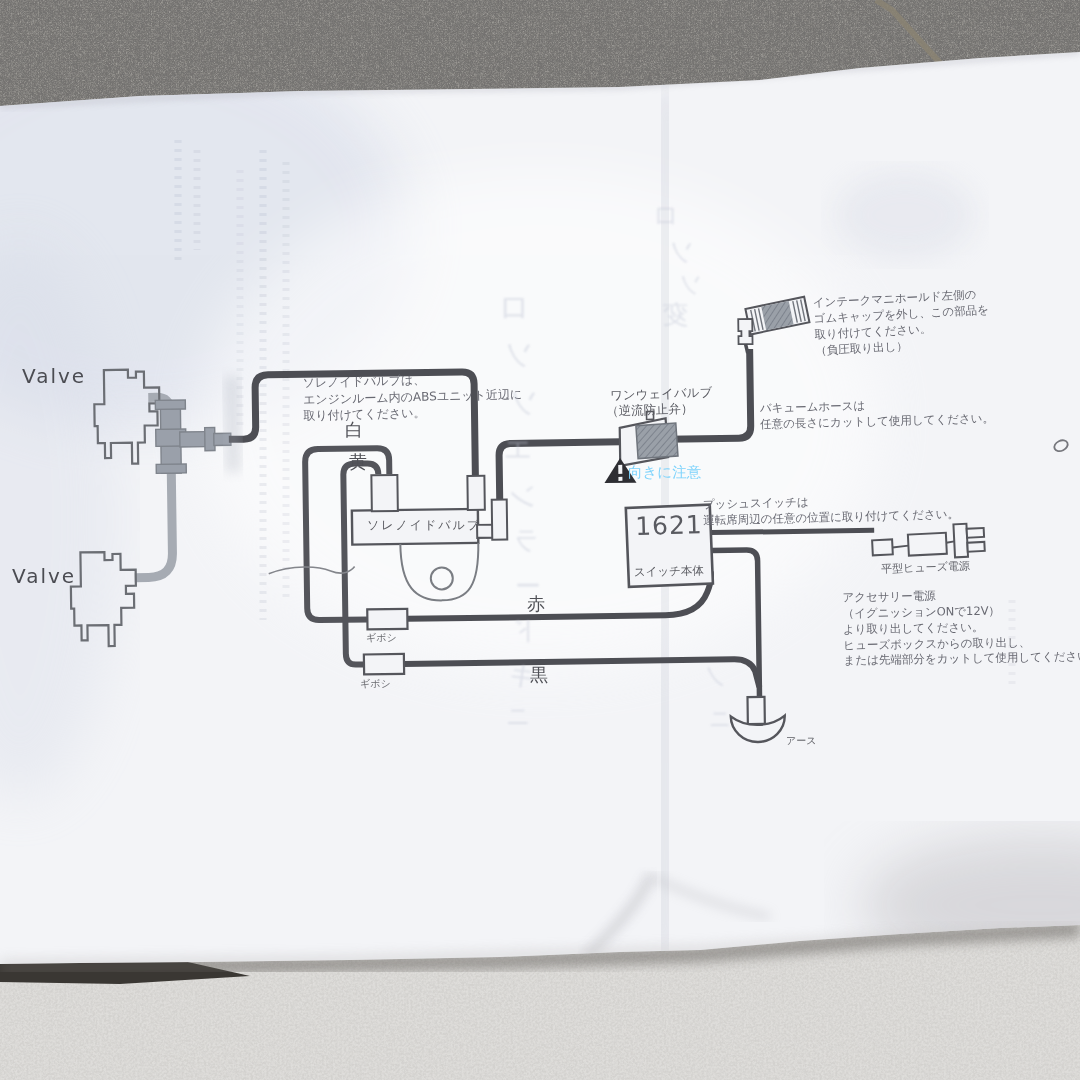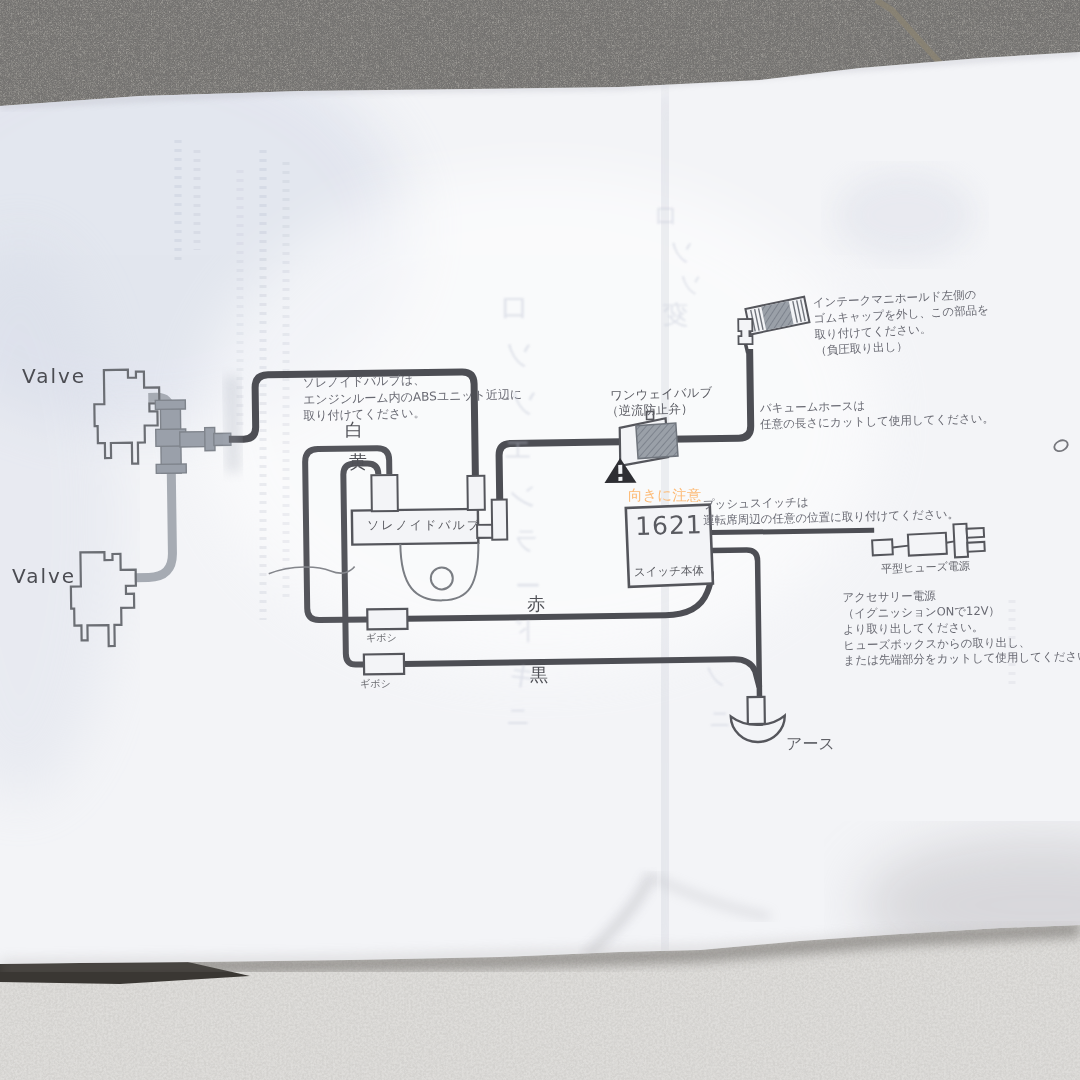--- a/index.html
+++ b/index.html
@@ -211,21 +211,21 @@
 
   <div class="lbl wirelbl" style="left:345px;top:418px;">白</div>
   <div class="lbl wirelbl" style="left:349px;top:450px;">黄</div>
   <div class="lbl wirelbl" style="left:527px;top:592px;">赤</div>
   <div class="lbl wirelbl" style="left:530px;top:663px;">黒</div>
 
   <div class="lbl" style="left:352px;top:517px;width:144px;text-align:center;font-size:12px;letter-spacing:2px;color:#5a5b61;">ソレノイドバルブ</div>
 
   <div class="lbl" style="left:610px;top:386px;font-size:12.5px;color:#5c5d64;transform:rotate(-2deg);">ワンウェイバルブ</div>
   <div class="lbl" style="left:606px;top:402px;font-size:12.5px;color:#5c5d64;transform:rotate(-2deg);">（逆流防止弁）</div>
-  <div class="lbl" style="left:628px;top:486px;font-size:14.5px;color:#fdba74;">向きに注意</div>
+  <div class="lbl" style="left:628px;top:463px;font-size:14.5px;color:#7dd3fc;">向きに注意</div>
 
   <div class="lbl note" style="left:814px;top:291px;transform:rotate(-3deg);">
     <div>インテークマニホールド左側の</div>
     <div>ゴムキャップを外し、この部品を</div>
     <div>取り付けてください。</div>
     <div>（負圧取り出し）</div>
   </div>
 
   <div class="lbl note" style="left:760px;top:398px;transform:rotate(-1.5deg);">
     <div>バキュームホースは</div>
@@ -246,21 +246,21 @@
   <div class="lbl" style="left:881px;top:560px;font-size:11px;color:#64656c;transform:rotate(-2deg);">平型ヒューズ電源</div>
 
   <div class="lbl note" style="left:843px;top:588px;transform:rotate(-1deg);">
     <div>アクセサリー電源</div>
     <div>（イグニッションONで12V）</div>
     <div>より取り出してください。</div>
     <div>ヒューズボックスからの取り出し、</div>
     <div>または先端部分をカットして使用してください。</div>
   </div>
 
-  <div class="lbl" style="left:786px;top:734px;font-size:16px;color:#5f6066;">アース</div>
+  <div class="lbl" style="left:786px;top:734px;font-size:10px;color:#5f6066;">アース</div>
 
   <span class="ghost" style="left:497px;top:286px;font-size:32px;">ロ</span>
   <span class="ghost" style="left:503px;top:334px;font-size:30px;">ソ</span>
   <span class="ghost" style="left:508px;top:382px;font-size:30px;">ソ</span>
   <span class="ghost" style="left:503px;top:430px;font-size:28px;">エ</span>
   <span class="ghost" style="left:508px;top:477px;font-size:28px;">ン</span>
   <span class="ghost" style="left:512px;top:523px;font-size:26px;">ラ</span>
   <span class="ghost" style="left:515px;top:569px;font-size:26px;">ー</span>
   <span class="ghost" style="left:512px;top:613px;font-size:26px;">ド</span>
   <span class="ghost" style="left:508px;top:658px;font-size:26px;">キ</span>

